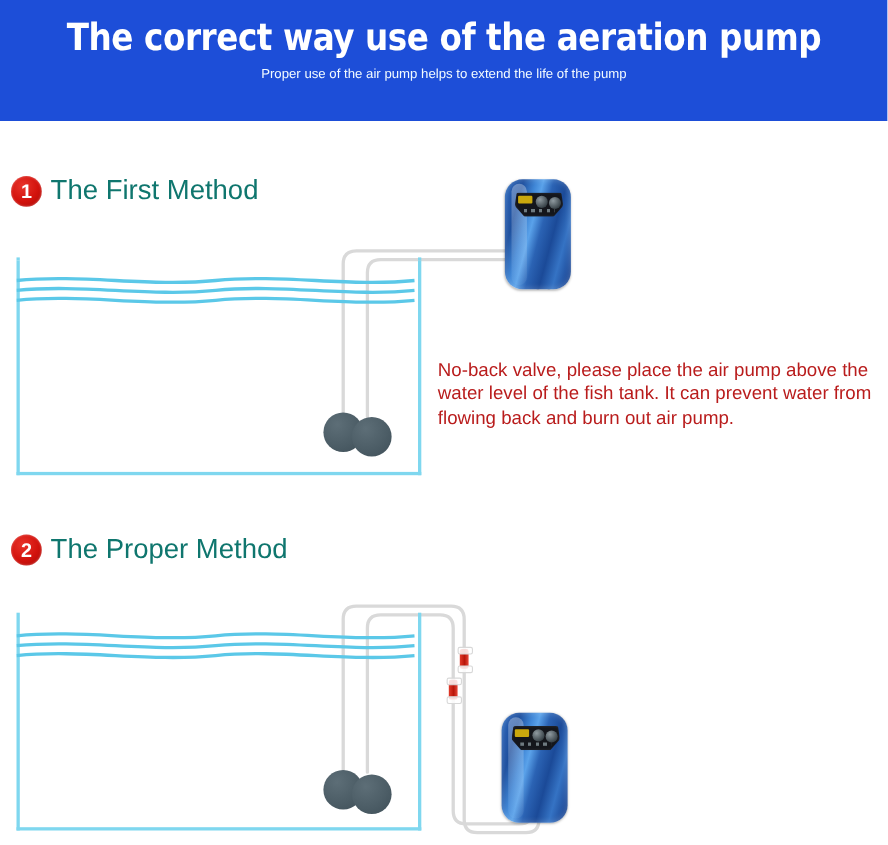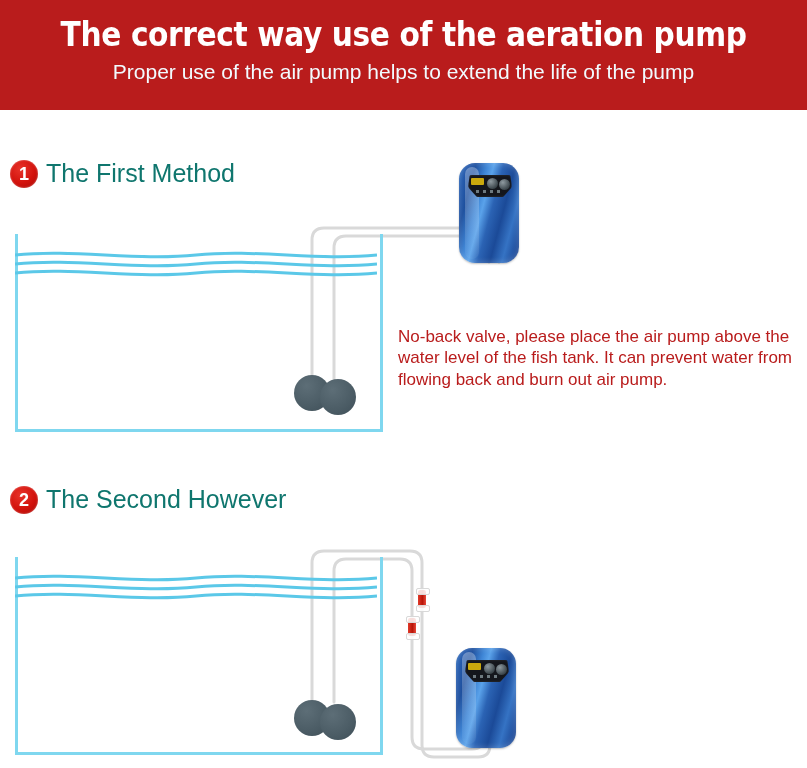--- a/index.html
+++ b/index.html
@@ -8,37 +8,37 @@
     background:#ffffff;
     font-family:"Liberation Sans", sans-serif;
     overflow:hidden;
     position:relative;
   }
   .page{position:relative;width:807px;height:768px;overflow:hidden;background:#fff;}
 
   
   .header{
     position:absolute;left:0;top:0;width:807px;height:110px;
-    background:#b91c1c;
+    background:#1d4ed8;
     display:flex;flex-direction:column;align-items:center;justify-content:flex-start;
   }
   .header-title{
     margin-top:14px;
     color:#ffffff;
     font-size:34px;
     font-weight:bold;
     letter-spacing:-0.4px;
     white-space:nowrap;
     font-family:"DejaVu Sans Condensed","Liberation Sans",sans-serif;
     transform:scaleX(0.97);
   }
   .header-sub{
     margin-top:6px;
     color:#f2fbff;
-    font-size:21px;
+    font-size:12px;
     font-weight:normal;
     white-space:nowrap;
   }
 
   
   .sec-head{position:absolute;display:flex;align-items:center;gap:8px;}
   .sec-head.one{left:10px;top:159px;}
   .sec-head.two{left:10px;top:485px;}
   .badge{
     width:28px;height:28px;border-radius:50%;
@@ -130,21 +130,21 @@
     <div class="header-sub">Proper use of the air pump helps to extend the life of the pump</div>
   </div>
 
   <div class="sec-head one">
     <div class="badge">1</div>
     <div class="sec-title">The First Method</div>
   </div>
 
   <div class="sec-head two">
     <div class="badge">2</div>
-    <div class="sec-title">The Second However</div>
+    <div class="sec-title">The Proper Method</div>
   </div>
 
   <svg class="tube-svg" viewBox="0 0 807 768">
 
     <g fill="none" stroke="#d9d9d9" stroke-width="3" stroke-linecap="round" stroke-linejoin="round">
       <path d="M312,380 L312,240 Q312,228 324,228 L487,228 Q499,228 499,240 L499,262"></path>
       <path d="M334,379 L334,248 Q334,236 346,236 L477,236 Q489,236 489,248 L489,262"></path>
     </g>
 
     <g fill="none" stroke="#d9d9d9" stroke-width="3" stroke-linecap="round" stroke-linejoin="round">

